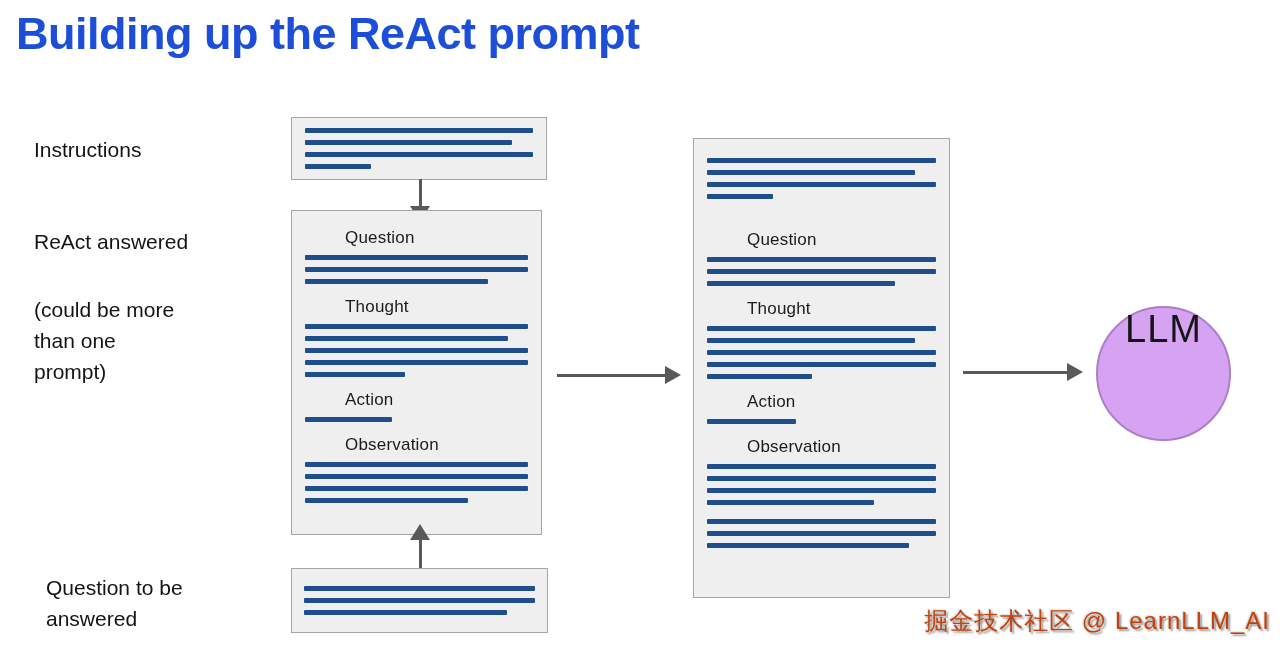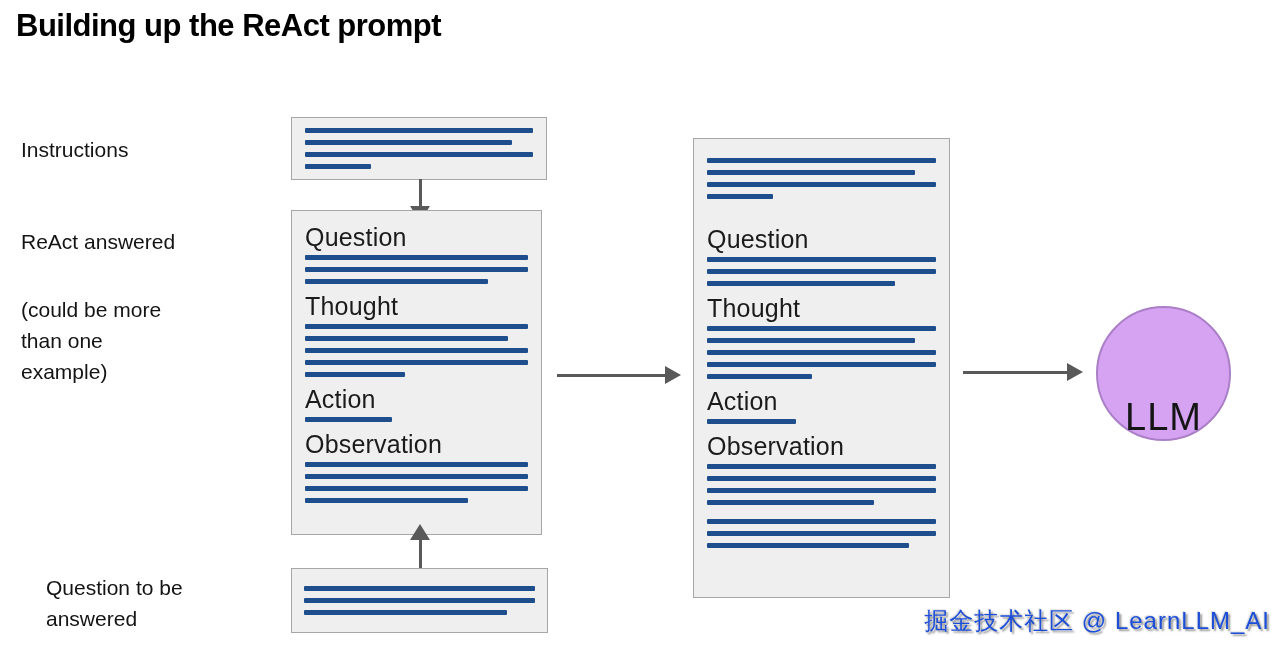--- a/index.html
+++ b/index.html
@@ -15,40 +15,41 @@
   html,body{width:1280px;height:649px;}
   body{
     position:relative;
     background:#ffffff;
     font-family:"Liberation Sans","DejaVu Sans",sans-serif;
     color:var(--text-dark);
     overflow:hidden;
   }
   .title{
     position:absolute;left:16px;top:8px;
-    font-size:31px;font-weight:600;letter-spacing:-0.5px;color:#000000;
+    font-size:45px;font-weight:600;letter-spacing:-0.5px;color:#1d4ed8;
   }
   .side-label{
-    position:absolute;left:21px;
+    position:absolute;left:34px;
     font-size:21px;line-height:31px;color:#141414;
     white-space:pre-line;
   }
   .box{
     position:absolute;
     background:var(--box-bg);
     border:1px solid var(--box-border);
   }
   .bar{
     height:5px;background:var(--bar-blue);
     border-radius:1px;margin-bottom:7px;
   }
   .section{margin-bottom:10px;}
   .section-heading{
-    font-size:25px;line-height:25px;margin-bottom:5px;color:#1b1b1b;
+    font-size:17px;line-height:25px;margin-bottom:5px;color:#1b1b1b;
     letter-spacing:0.2px;
+    margin-left:40px;
   }
   .box-instructions{left:291px;top:117px;width:256px;height:63px;padding:10px 13px;}
   .box-react-example{left:291px;top:210px;width:251px;height:325px;padding:14px 13px;}
   .box-question{left:291px;top:568px;width:257px;height:65px;padding:17px 12px;}
   .box-combined{left:693px;top:138px;width:257px;height:460px;padding:19px 13px;}
   .intro-bars{margin-bottom:28px;}
   .outro-bars{margin-top:14px;}
   
   .arrow{position:absolute;}
   .v-line{position:absolute;width:3px;background:var(--arrow-gray);}
@@ -60,40 +61,40 @@
     border-left:10px solid transparent;border-right:10px solid transparent;
     border-bottom:16px solid var(--arrow-gray);}
   .head-right{position:absolute;width:0;height:0;
     border-top:9px solid transparent;border-bottom:9px solid transparent;
     border-left:16px solid var(--arrow-gray);}
   .llm-circle{
     position:absolute;left:1096px;top:306px;width:135px;height:135px;
     border-radius:50%;
     background:var(--llm-fill);
     border:2px solid var(--llm-border);
-    display:flex;align-items:flex-end;justify-content:center;
+    display:flex;align-items:flex-start;justify-content:center;
   }
   .llm-label{font-size:38px;font-weight:400;color:#151515;letter-spacing:1px;}
   .watermark{
     position:absolute;right:10px;bottom:12px;
-    font-size:24px;color:#1d4ed8;letter-spacing:1px;
+    font-size:24px;color:#c2410c;letter-spacing:1px;
     text-shadow:2px 2px 2px rgba(90,90,90,0.65), -1px -1px 1px rgba(120,120,120,0.25);
     white-space:nowrap;
   }
 </style>
 </head>
 <body>
 
 <h1 class="title">Building up the ReAct prompt</h1>
 
 <div class="side-label" style="top:134px;">Instructions</div>
 <div class="side-label" style="top:226px;">ReAct answered</div>
 <div class="side-label" style="top:294px;width:190px;">(could be more
 than one
-example)</div>
+prompt)</div>
 <div class="side-label" style="top:572px;left:46px;width:200px;">Question to be
 answered</div>
 
 <div class="box box-instructions">
   <div>
       <div class="bar" style="width: 100%;"></div>
       <div class="bar" style="width: 91%;"></div>
       <div class="bar" style="width: 100%;"></div>
       <div class="bar" style="width: 29%;"></div>
     </div>

